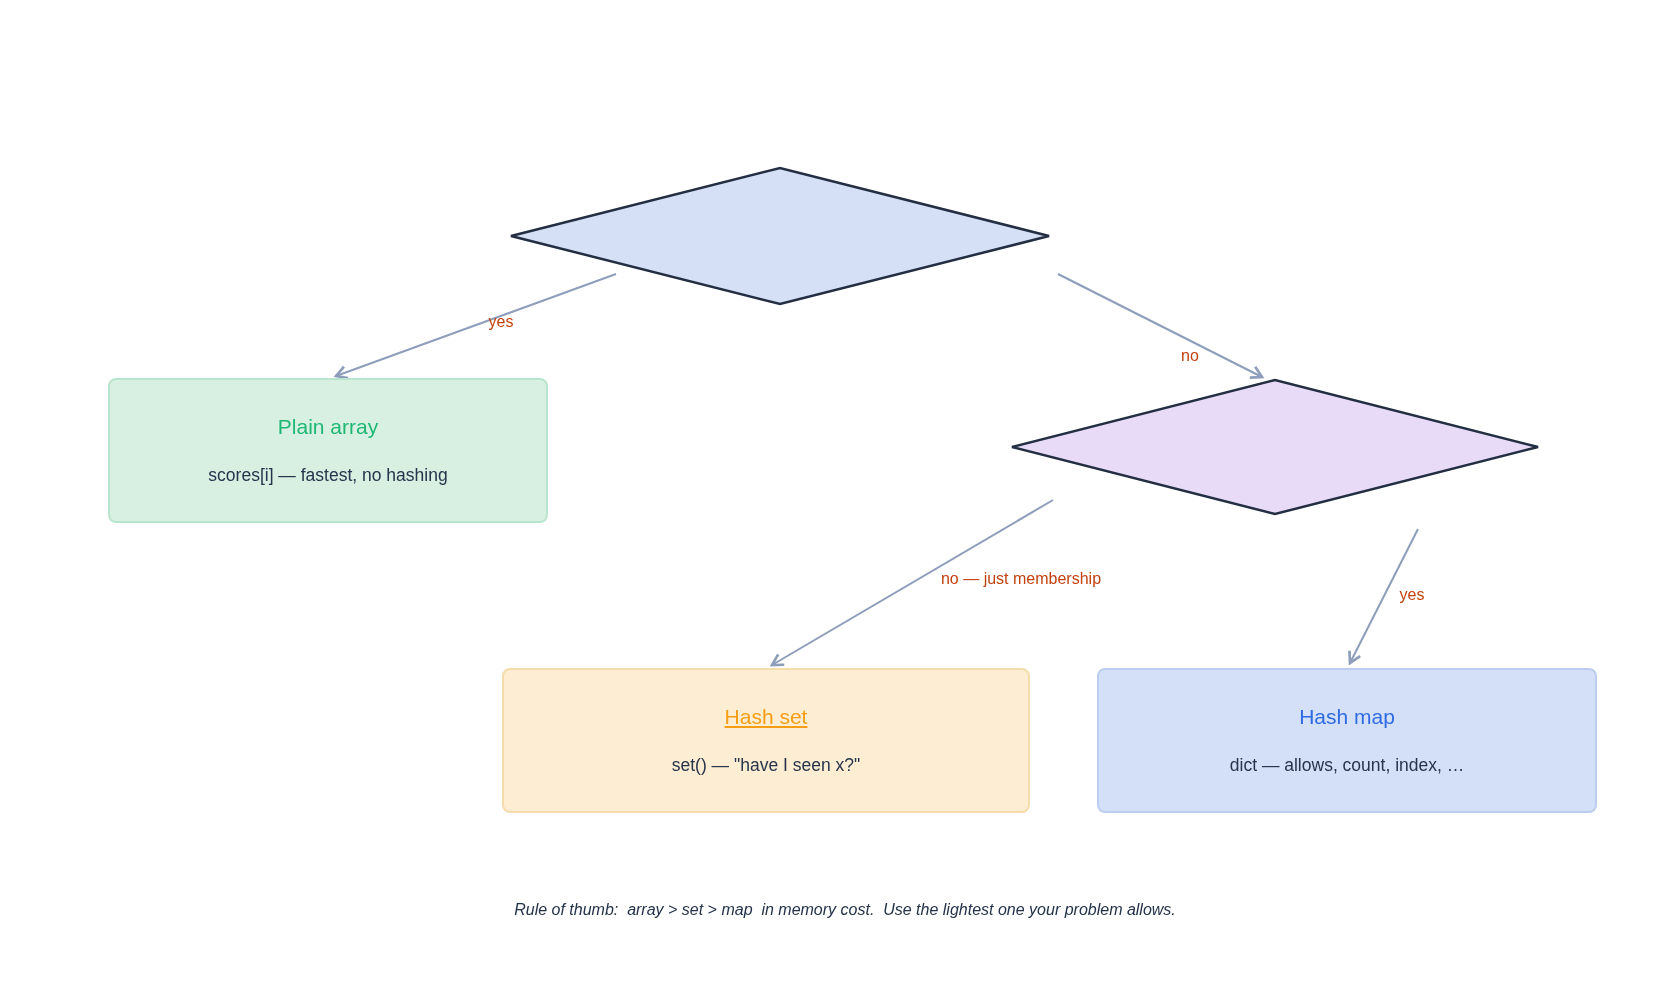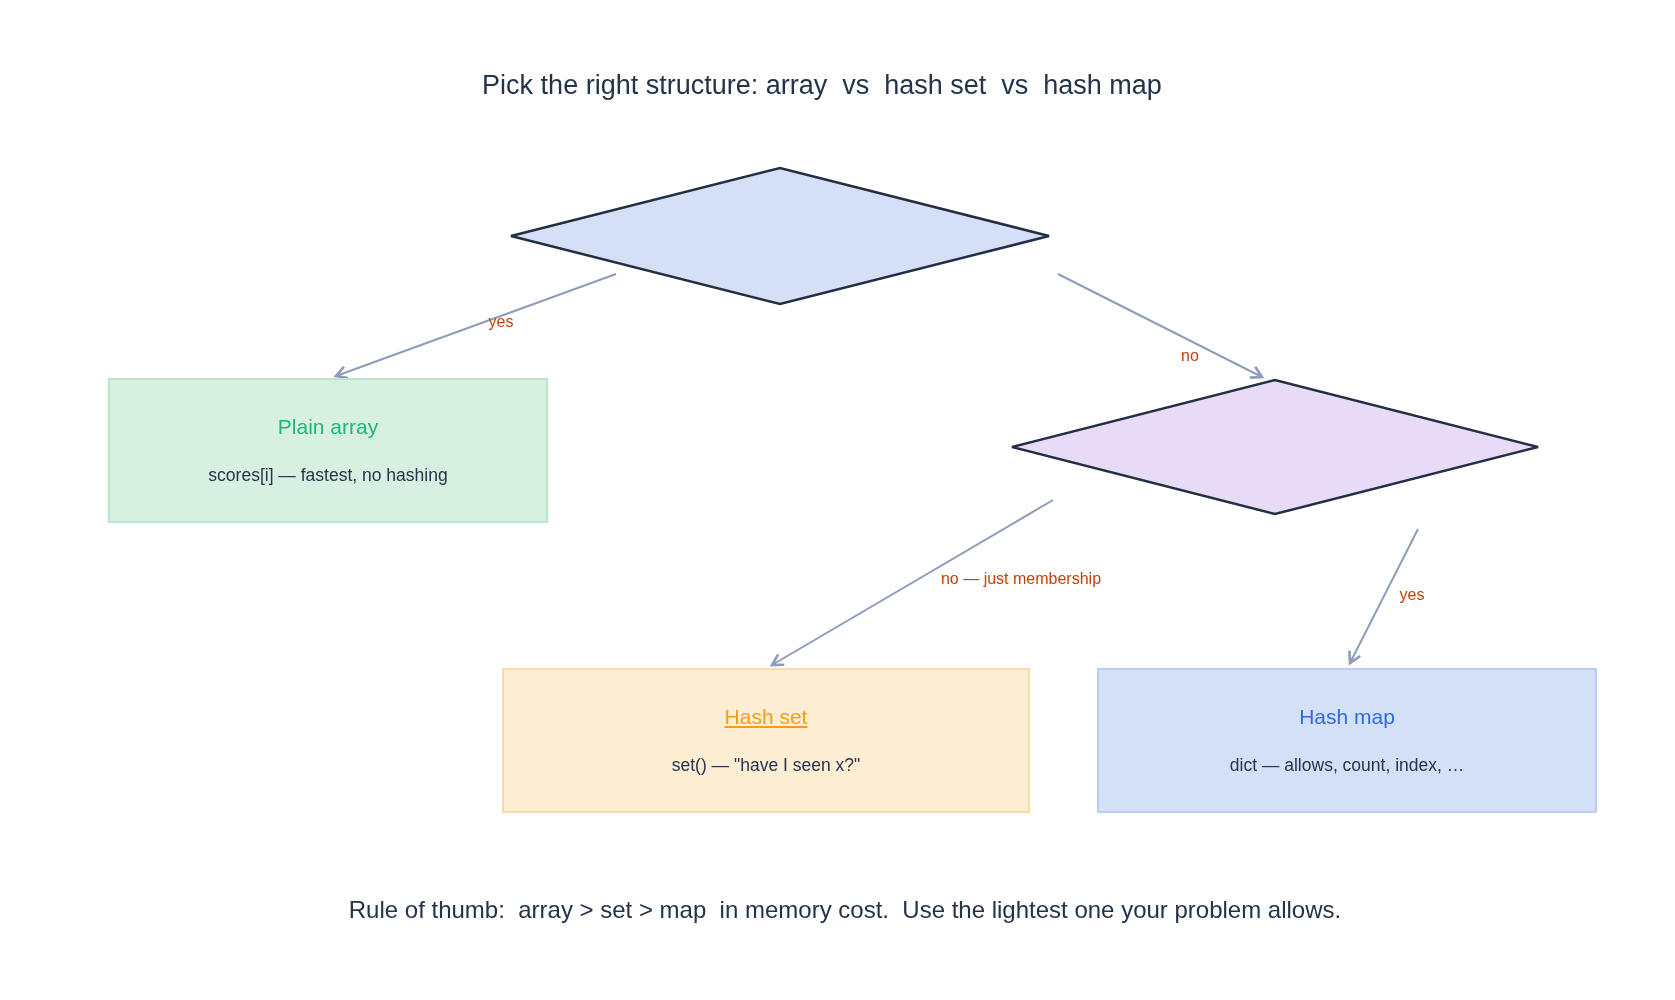--- a/index.html
+++ b/index.html
@@ -54,21 +54,21 @@
   .edge-label {
     font-size: 16px;
     color: #c2410c;
   }
   .el-yes1 { left: 501px;  top: 322px; }
   .el-no1  { left: 1190px; top: 320px; margin-top: 36px; }
   .el-no2  { left: 1021px; top: 579px; }
   .el-yes2 { left: 1412px; top: 595px; }
   .node {
     position: absolute;
-    border-radius: 0;
+    border-radius: 8px;
     border: 2px solid;
     box-sizing: border-box;
     display: flex;
     flex-direction: column;
     align-items: center;
     justify-content: center;
     gap: 26px;
   }
   .node .node-title { font-size: 21px; white-space: pre; }
   .node .node-sub   { font-size: 17.5px; color: #27344b; white-space: pre; }
@@ -82,22 +82,23 @@
     background: #fdeed3; border-color: #f7dcab;
   }
   .node-hash-set .node-title { color: #f69d13; text-decoration: underline; }
   .node-hash-map {
     left: 1097px; top: 668px; width: 500px; height: 145px;
     background: #d3e0f8; border-color: #bccdf0;
   }
   .node-hash-map .node-title { color: #2f6be4; }
   .footer-note {
     left: 845px; top: 910px;
-    font-size: 24px;
+    font-size: 16px;
     color: #24334a;
+    font-style: italic;
   }
 </style>
 </head>
 <body>
 
 <div class="canvas">
 
   <svg class="flow" viewBox="0 0 1675 1000" xmlns="http://www.w3.org/2000/svg">
     <defs>
       <marker id="arrowhead" viewBox="0 0 12 12" refX="10" refY="6" markerWidth="16" markerHeight="16" orient="auto" markerUnits="userSpaceOnUse">
@@ -107,21 +108,20 @@
 
     <line x1="616" y1="274" x2="336" y2="376" marker-end="url(#arrowhead)"></line>
     <line x1="1058" y1="274" x2="1262" y2="377" marker-end="url(#arrowhead)"></line>
     <line x1="1053" y1="500" x2="772" y2="665" marker-end="url(#arrowhead)"></line>
     <line x1="1418" y1="529" x2="1350" y2="663" marker-end="url(#arrowhead)"></line>
 
     <polygon points="511,236 780,168 1049,236 780,304" fill="#d5dff6"></polygon>
     <polygon points="1012,447 1275,380 1538,447 1275,514" fill="#e8dbf8"></polygon>
   </svg>
 
-  <div class="label page-title">Pick the right structure: array  vs  hash set  vs  hash map</div>
 
 
 
   <div class="label edge-label el-yes1">yes</div>
   <div class="label edge-label el-no1">no</div>
   <div class="label edge-label el-no2">no — just membership</div>
   <div class="label edge-label el-yes2">yes</div>
 
   <div class="node node-plain-array">
     <div class="node-title">Plain array</div>

